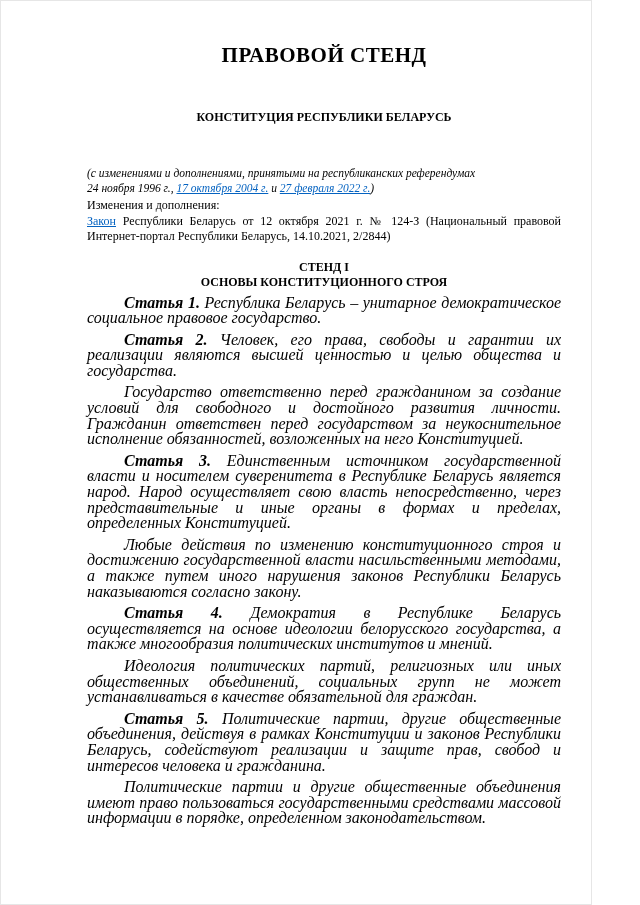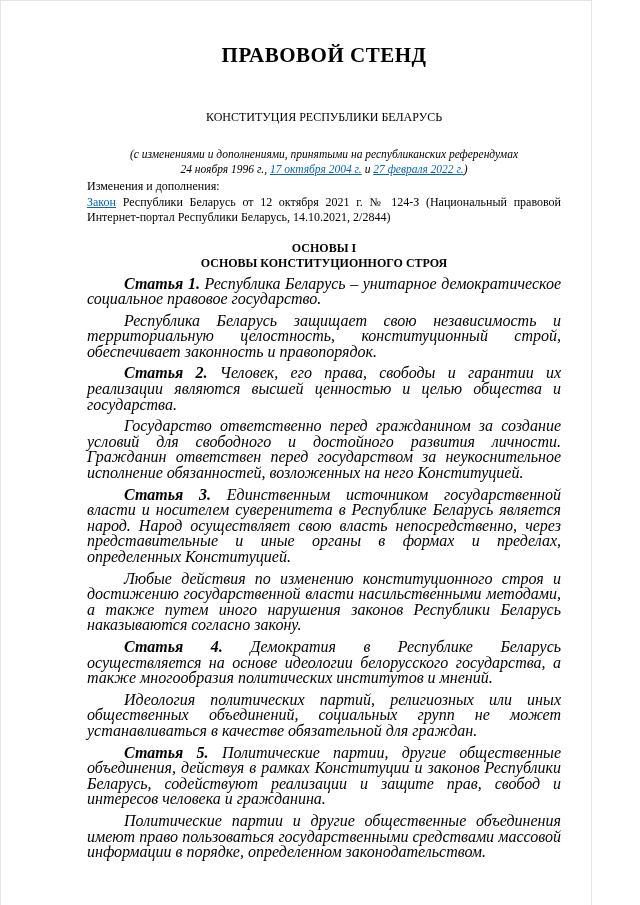--- a/index.html
+++ b/index.html
@@ -21,29 +21,29 @@
   }
   .banner {
     font-size: 11.5px;
     font-weight: bold;
     text-align: center;
     line-height: 15px;
     margin: 0 0 43px 0;
   }
   .doc-title {
     font-size: 12px;
-    font-weight: normal;
+    font-weight: bold;
     text-align: center;
-    margin: 0 0 22px 0;
+    margin: 0 0 41px 0;
     line-height: 15px;
   }
   .amendments {
     font-size: 11.5px;
     font-style: italic;
-    text-align: center;
+    text-align: left;
     line-height: 15px;
     margin: 0 0 2px 0;
   }
   .changes-heading {
     font-size: 12px;
     line-height: 15.5px;
     margin: 0;
   }
   .law {
     font-size: 12px;
@@ -89,25 +89,24 @@
 
   <p class="doc-title">КОНСТИТУЦИЯ РЕСПУБЛИКИ БЕЛАРУСЬ</p>
 
   <p class="amendments"><span>(с изменениями и дополнениями, принятыми на республиканских референдумах</span><br><span>24 ноября 1996 г., </span><a href="#" class="link">17 октября 2004 г.</a><span> и </span><a href="#" class="link">27 февраля 2022 г.</a><span>)</span></p>
 
   <p class="changes-heading">Изменения и дополнения:</p>
 
   <p class="law"><a href="#" class="link">Закон</a><span> Республики Беларусь от 12 октября 2021 г. № 124-З (Национальный правовой Интернет-портал Республики Беларусь, 14.10.2021, 2/2844)</span></p>
 
 
-  <p class="section-heading"><span>ОСНОВЫ I</span><br><span>ОСНОВЫ КОНСТИТУЦИОННОГО СТРОЯ</span></p>
+  <p class="section-heading"><span>СТЕНД I</span><br><span>ОСНОВЫ КОНСТИТУЦИОННОГО СТРОЯ</span></p>
 
   <div class="body-text">
     <p class="para"><b>Статья 1.</b><span> Республика Беларусь – унитарное демократическое социальное правовое государство.</span></p>
-    <p class="para"><b></b><span>Республика Беларусь защищает свою независимость и территориальную целостность, конституционный строй, обеспечивает законность и правопорядок.</span></p>
     <p class="para"><b>Статья 2.</b><span> Человек, его права, свободы и гарантии их реализации являются высшей ценностью и целью общества и государства.</span></p>
     <p class="para"><b></b><span>Государство ответственно перед гражданином за создание условий для свободного и достойного развития личности. Гражданин ответствен перед государством за неукоснительное исполнение обязанностей, возложенных на него Конституцией.</span></p>
     <p class="para"><b>Статья 3.</b><span> Единственным источником государственной власти и носителем суверенитета в Республике Беларусь является народ. Народ осуществляет свою власть непосредственно, через представительные и иные органы в формах и пределах, определенных Конституцией.</span></p>
     <p class="para"><b></b><span>Любые действия по изменению конституционного строя и достижению государственной власти насильственными методами, а также путем иного нарушения законов Республики Беларусь наказываются согласно закону.</span></p>
     <p class="para"><b>Статья 4.</b><span> Демократия в Республике Беларусь осуществляется на основе идеологии белорусского государства, а также многообразия политических институтов и мнений.</span></p>
     <p class="para"><b></b><span>Идеология политических партий, религиозных или иных общественных объединений, социальных групп не может устанавливаться в качестве обязательной для граждан.</span></p>
     <p class="para"><b>Статья 5.</b><span> Политические партии, другие общественные объединения, действуя в рамках Конституции и законов Республики Беларусь, содействуют реализации и защите прав, свобод и интересов человека и гражданина.</span></p>
     <p class="para"><b></b><span>Политические партии и другие общественные объединения имеют право пользоваться государственными средствами массовой информации в порядке, определенном законодательством.</span></p>
   </div>
 

